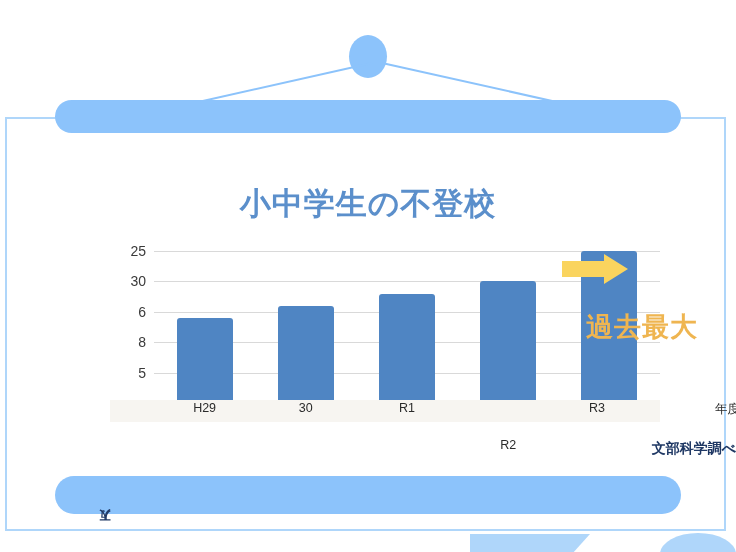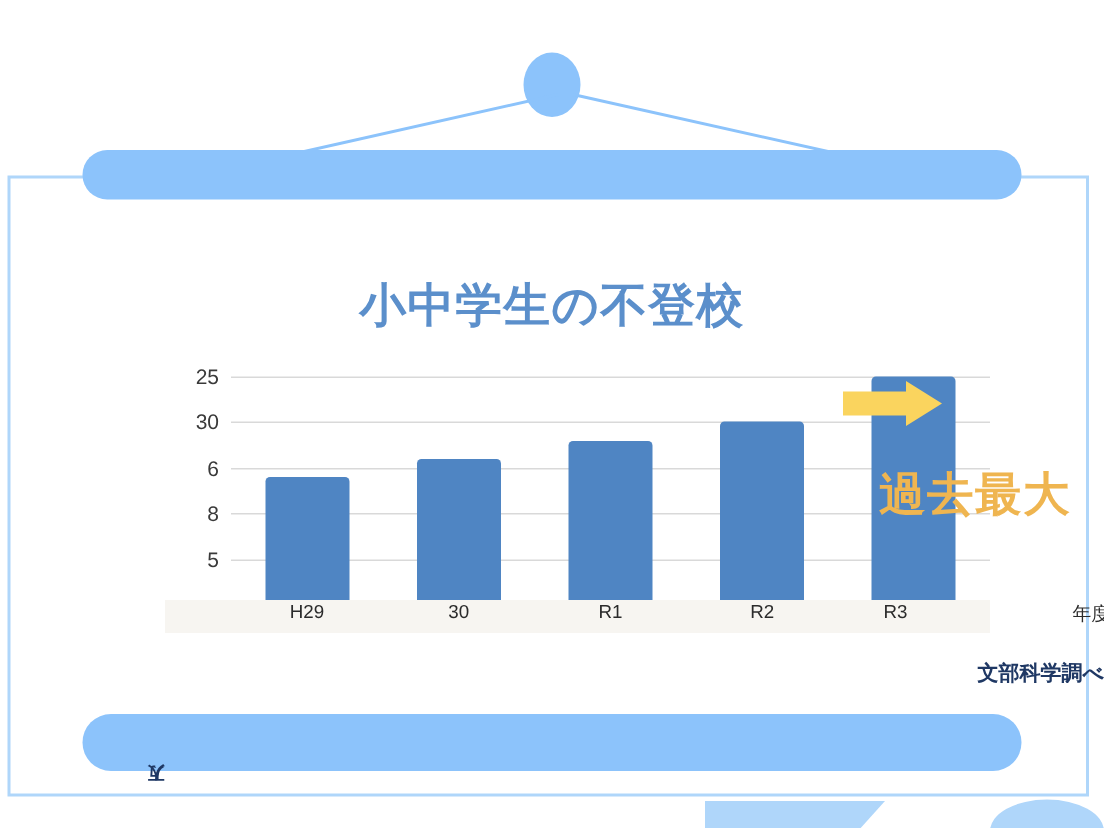--- a/index.html
+++ b/index.html
@@ -210,21 +210,21 @@
     top: 3px;
     width: 66px;
     height: 30px;
   }
   .arrow-annotation svg { display: block; }
 
   .callout-text {
     position: absolute;
     left: 432px;
     top: 58px;
-    font-size: 31px;
+    font-size: 27px;
     font-weight: bold;
     color: #EFB550;
     letter-spacing: 1px;
     white-space: nowrap;
   }
 
   
   .source-note {
     position: absolute;
     left: 0;
@@ -298,21 +298,21 @@
       </div>
 
       <div class="callout-text">過去最大</div>
     </div>
 
     <div class="x-axis-band"></div>
     <div id="x-ticks">
         <div class="x-tick-label" style="left: 104.6px;">H29</div>
         <div class="x-tick-label" style="left: 205.8px;">30</div>
         <div class="x-tick-label" style="left: 307px;">R1</div>
-        <div class="x-tick-label" style="left: 408.2px;">R2</div>
+        <div class="x-tick-label" style="left: 408.2px; margin-top: 37px;">R2</div>
         <div class="x-tick-label" style="left: 497px;">R3</div>
       </div>
     <div class="x-axis-unit">年度</div>
   </div>
 
   <div class="source-note">文部科学調べ</div>
 
 </div>
 
 </body></html>

